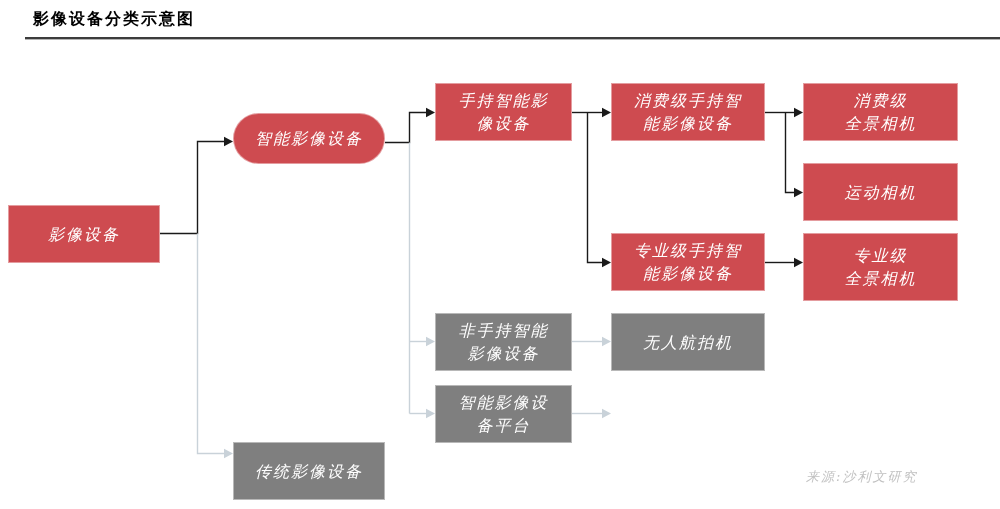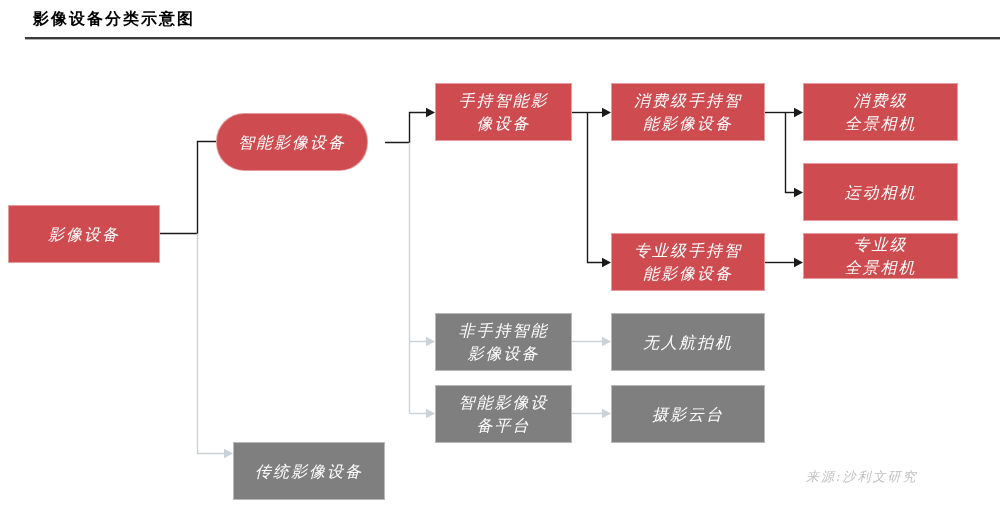--- a/index.html
+++ b/index.html
@@ -77,21 +77,21 @@
     <polyline class="ln-light" points="572,341.5 602,341.5"></polyline>
     <polygon class="ar-light" points="602,336.8 611,341.5 602,346.2"></polygon>
     <polyline class="ln-light" points="572,413.5 602,413.5"></polyline>
     <polygon class="ar-light" points="602,408.8 611,413.5 602,418.2"></polygon>
   </svg>
 
   <div class="node red" style="left:8px;top:205px;width:152px;height:58px;">
     <span>影像设备</span>
   </div>
 
-  <div class="node red" style="left:216px;top:113px;width:152px;height:58px;border-radius:28px;">
+  <div class="node red" style="left:233px;top:113px;width:152px;height:51px;border-radius:28px;">
     <span>智能影像设备</span>
   </div>
 
   <div class="node gray" style="left:233px;top:425px;width:152px;height:58px;margin-top:17px;">
     <span>传统影像设备</span>
   </div>
 
   <div class="node red" style="left:435px;top:83px;width:137px;height:58px;">
     <span>手持智能影</span>
     <span>像设备</span>
@@ -114,33 +114,30 @@
 
   <div class="node red" style="left:611px;top:233px;width:154px;height:58px;">
     <span>专业级手持智</span>
     <span>能影像设备</span>
   </div>
 
   <div class="node gray" style="left:611px;top:313px;width:154px;height:58px;">
     <span>无人航拍机</span>
   </div>
 
-  <div class="node gray" style="left:611px;top:385px;width:154px;height:58px;">
-    <span>摄影云台</span>
-  </div>
 
   <div class="node red" style="left:803px;top:83px;width:155px;height:58px;">
     <span>消费级</span>
     <span>全景相机</span>
   </div>
 
   <div class="node red" style="left:803px;top:163px;width:155px;height:58px;">
     <span>运动相机</span>
   </div>
 
-  <div class="node red" style="left:803px;top:233px;width:155px;height:46px;">
+  <div class="node red" style="left:803px;top:233px;width:155px;height:68px;">
     <span>专业级</span>
     <span>全景相机</span>
   </div>
 
   <div class="source-note">来源:沙利文研究</div>
 
 </div>
 
 </body></html>

